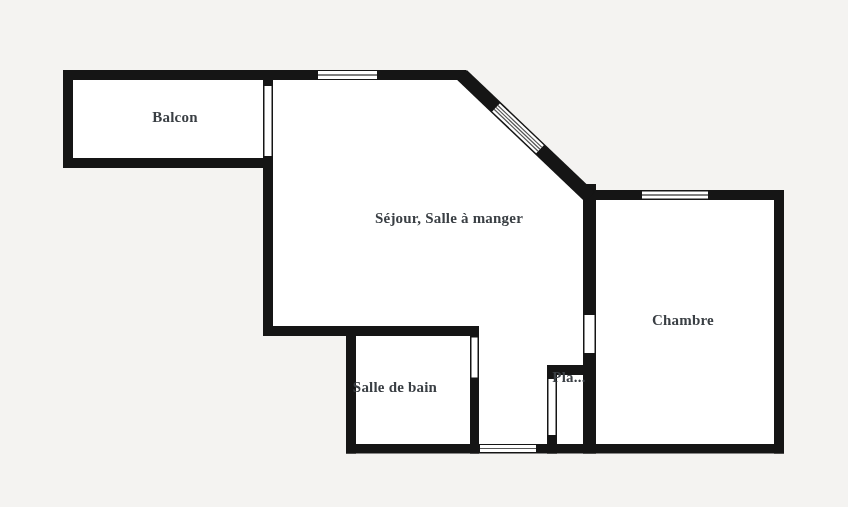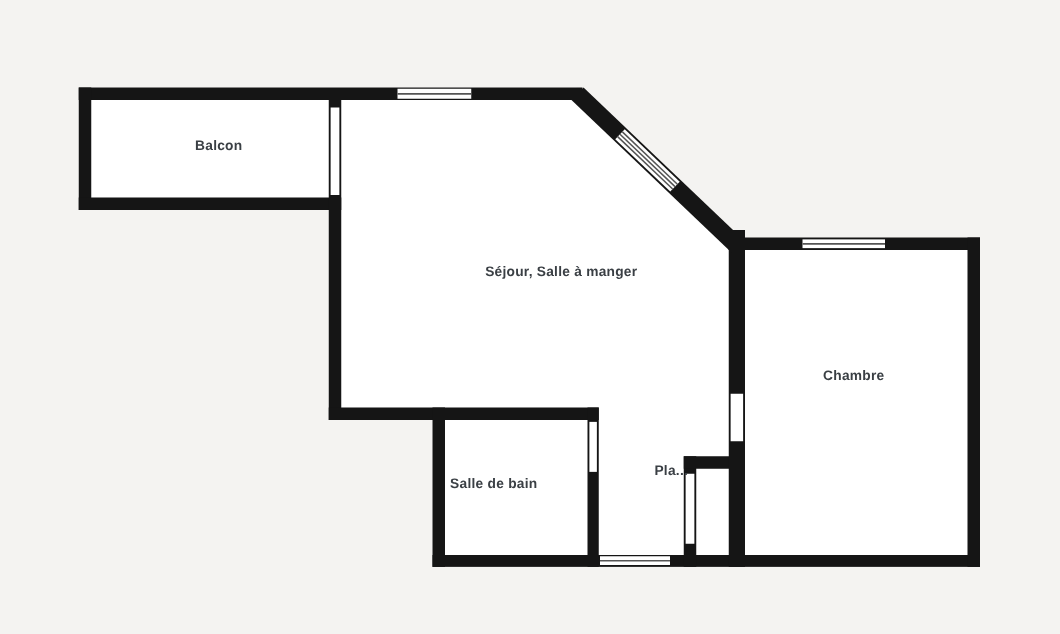--- a/index.html
+++ b/index.html
@@ -17,26 +17,27 @@
     height: 507px;
   }
   .plan-svg {
     position: absolute;
     left: 0;
     top: 0;
   }
   .room-label {
     position: absolute;
     transform: translate(-50%, -50%);
-    font-size: 11px;
+    font-size: 15px;
     font-weight: 700;
     letter-spacing: 0.2px;
     color: #3a3f44;
     white-space: nowrap;
     pointer-events: none;
+    font-family: Liberation Serif, serif;
   }
 </style>
 </head>
 <body>
 
 <div class="plan-wrap">
 
   <svg class="plan-svg" width="848" height="507" viewBox="0 0 848 507">
 
     <polygon points="63,70 461,70 585,191 784,191 784,453.5 346,453.5 346,336 263,336 263,168 63,168" fill="#ffffff"></polygon>
@@ -84,19 +85,19 @@
       <rect x="471.5" y="337.5" width="6" height="40"></rect>
       <rect x="584.5" y="315" width="10" height="38"></rect>
       <rect x="548.5" y="379" width="7" height="56"></rect>
     </g>
   </svg>
 
   <div class="room-label" style="left:175px; top:117px">Balcon</div>
 
   <div class="room-label" style="left:449px; top:218px">Séjour, Salle à manger</div>
 
-  <div class="room-label" style="left:683px; top:301px">Chambre</div>
+  <div class="room-label" style="left:683px; top:320px">Chambre</div>
 
   <div class="room-label" style="left:395px; top:387px">Salle de bain</div>
 
-  <div class="room-label" style="left:537px; top:377px">Pla...</div>
+  <div class="room-label" style="left:569px; top:377px">Pla...</div>
 
 </div>
 
 </body></html>

